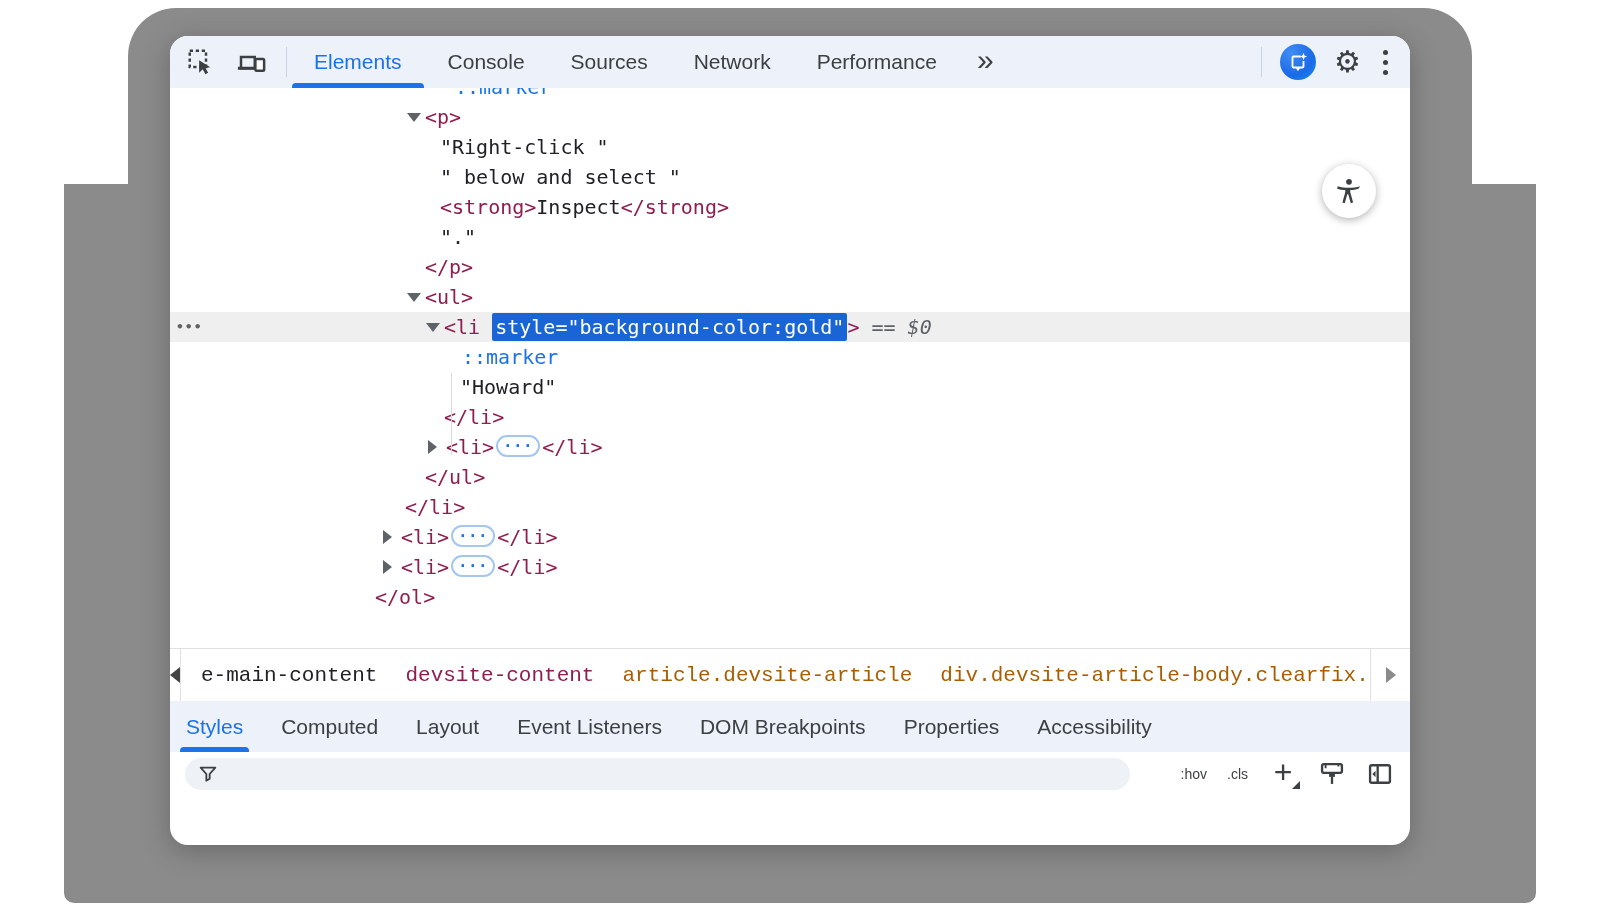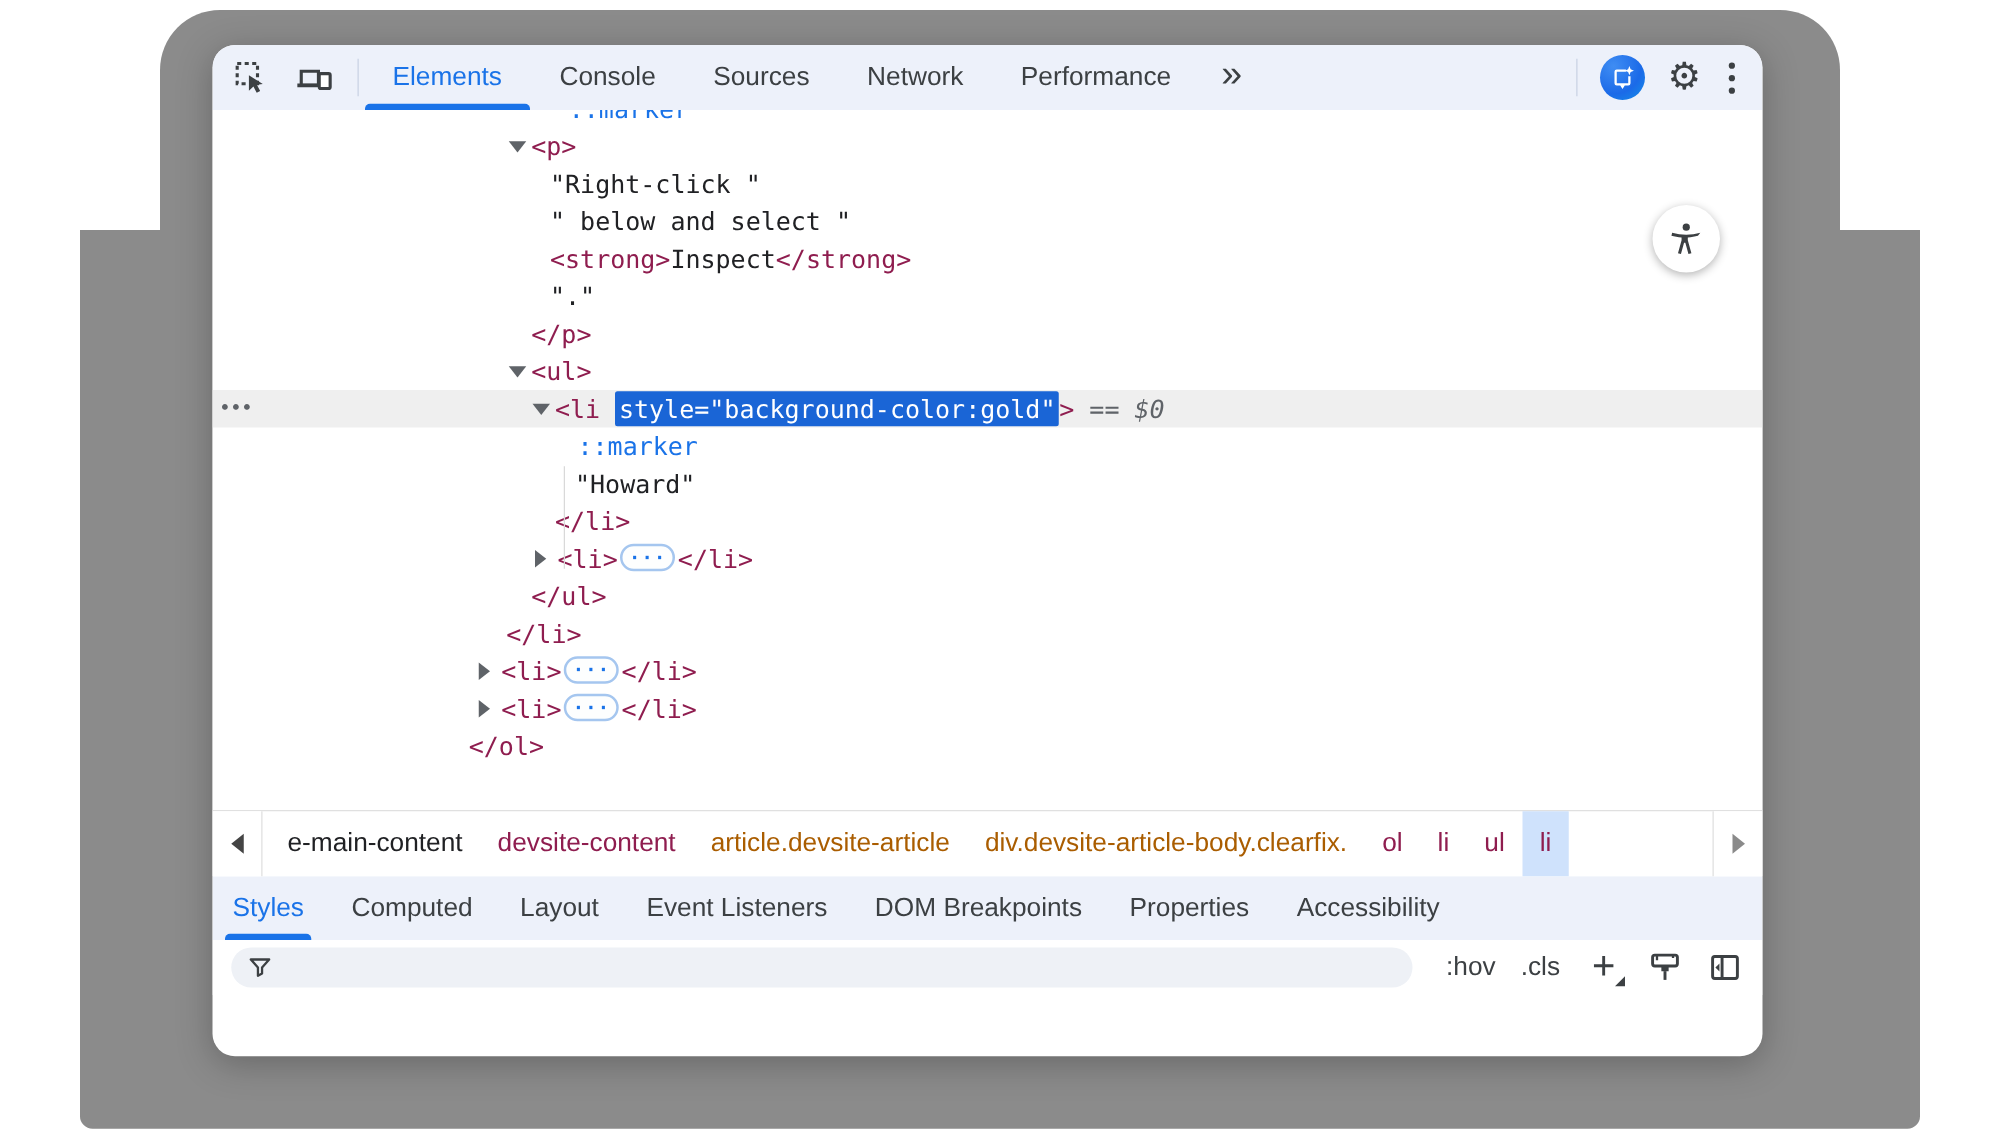--- a/index.html
+++ b/index.html
@@ -71,21 +71,21 @@
              background:#fdfefe; margin:0 2px 6px; }
   .guide-line { position:absolute; left:281px; top:285px; width:1px; height:82px; background:#d9d9d9; }
 
   
   .a11y-btn { position:absolute; left:1152px; top:128px; width:54px; height:54px; border-radius:50%;
               background:#fff; box-shadow:0 2px 8px rgba(0,0,0,.3); display:flex;
               align-items:center; justify-content:center; }
 
   
   .crumbbar { height:53px; border-top:1px solid #e0e0e0; background:#fff;
-              display:flex; align-items:stretch; position:relative; font-size:21px; }
+              display:flex; align-items:stretch; position:relative; font-size:21px;font-family:Liberation Mono, monospace; }
   .crumb-btn { width:40px; display:flex; align-items:center; justify-content:center;
                background:#fff; }
   .crumb-btn.left  { border-right:1px solid #e0e0e0; }
   .crumb-btn.right { border-left:1px solid #e0e0e0; position:absolute; right:0; top:0; bottom:0; }
   .tri-l { width:0; height:0; border-top:8px solid transparent; border-bottom:8px solid transparent;
            border-right:10px solid #444; }
   .tri-r { width:0; height:0; border-top:8px solid transparent; border-bottom:8px solid transparent;
            border-left:10px solid #8a8a8a; }
   .crumbs { display:flex; align-items:stretch; margin-left:6px; }
   .crumb { display:flex; align-items:center; padding:0 14px; white-space:nowrap; }
@@ -101,21 +101,21 @@
 
   
   .filterrow { height:44px; background:#fff; display:flex; align-items:center; position:relative; }
   .filter-pill { position:absolute; left:15px; top:6px; width:945px; height:32px;
                  background:#eef1f6; border-radius:16px; display:flex; align-items:center;
                  padding:0 12px; gap:10px; }
   .filter-input { flex:1; border:none; outline:none; background:transparent; font-size:21px;
                   color:#202124; font-family:"Liberation Sans", sans-serif; }
   .filter-input::placeholder { color:#3c4043; opacity:1; }
   .fr-right { position:absolute; right:16px; display:flex; align-items:center; gap:20px; }
-  .toggle-txt { font-size:21px; color:#3c4043; }
+  .toggle-txt { font-size:14px; color:#3c4043; }
   .plus-wrap { position:relative; width:30px; height:30px; display:flex; align-items:center; justify-content:center; }
   .plus-glyph { font-size:32px; color:#3c4043; line-height:1; margin-top:-4px; }
   .plus-caret { position:absolute; right:-2px; bottom:0; width:0; height:0;
                 border-left:8px solid transparent; border-bottom:8px solid #3c4043; }
   svg { display:block; }
 </style>
 </head>
 <body>
 
 <div class="stage">

